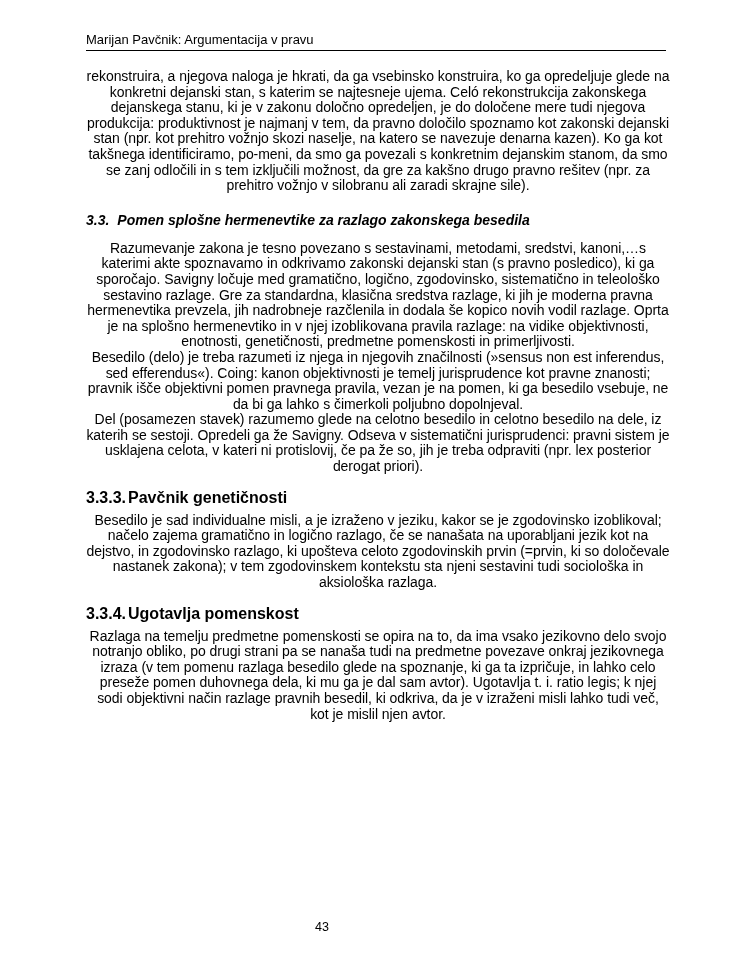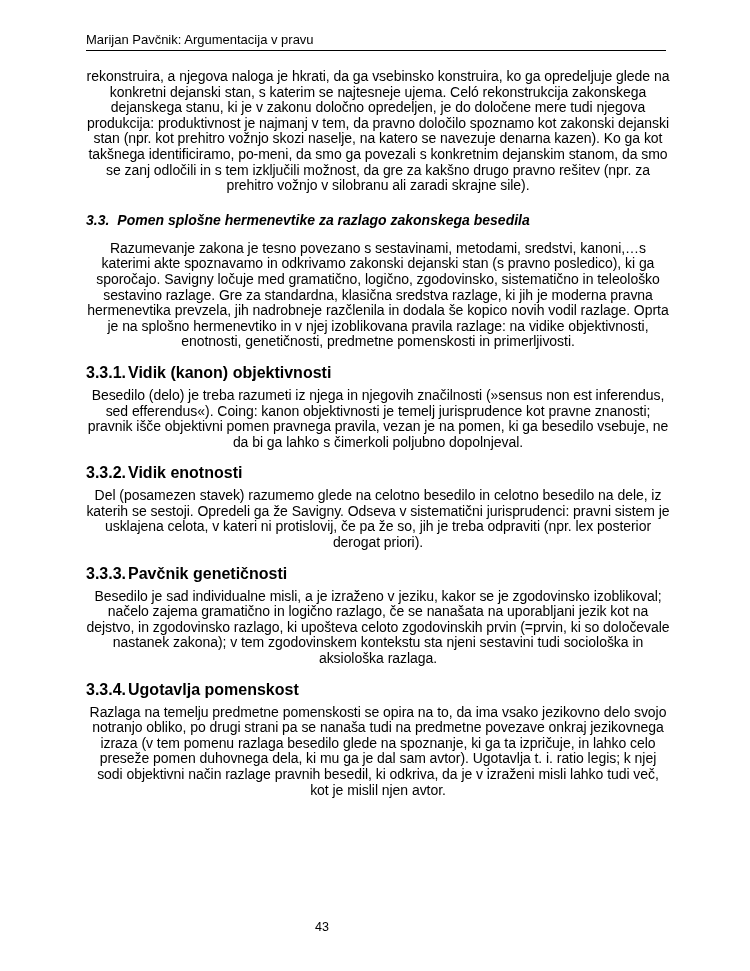--- a/index.html
+++ b/index.html
@@ -24,28 +24,22 @@
 </div>
 
 <div class="content">
   <p class="body">rekonstruira, a njegova naloga je hkrati, da ga vsebinsko konstruira, ko ga opredeljuje glede na konkretni dejanski stan, s katerim se najtesneje ujema. Celó rekonstrukcija zakonskega dejanskega stanu, ki je v zakonu določno opredeljen, je do določene mere tudi njegova produkcija: produktivnost je najmanj v tem, da pravno določilo spoznamo kot zakonski dejanski stan (npr. kot prehitro vožnjo skozi naselje, na katero se navezuje denarna kazen). Ko ga kot takšnega identificiramo, po-meni, da smo ga povezali s konkretnim dejanskim stanom, da smo se zanj odločili in s tem izključili možnost, da gre za kakšno drugo pravno rešitev (npr. za prehitro vožnjo v silobranu ali zaradi skrajne sile).</p>
 
   <h2>
     <span class="num">3.3.</span><span>Pomen splošne hermenevtike za razlago zakonskega besedila</span>
   </h2>
   <p class="body">Razumevanje zakona je tesno povezano s sestavinami, metodami, sredstvi, kanoni,…s katerimi akte spoznavamo in odkrivamo zakonski dejanski stan (s pravno posledico), ki ga sporočajo. Savigny ločuje med gramatično, logično, zgodovinsko, sistematično in teleološko sestavino razlage. Gre za standardna, klasična sredstva razlage, ki jih je moderna pravna hermenevtika prevzela, jih nadrobneje razčlenila in dodala še kopico novih vodil razlage. Oprta je na splošno hermenevtiko in v njej izoblikovana pravila razlage: na vidike objektivnosti, enotnosti, genetičnosti, predmetne pomenskosti in primerljivosti.</p>
 
-  <h3>
-    <span class="num">3.3.1.</span><span>Vidik (kanon) objektivnosti</span>
-  </h3>
   <p class="body">Besedilo (delo) je treba razumeti iz njega in njegovih značilnosti (»sensus non est inferendus, sed efferendus«). Coing: kanon objektivnosti je temelj jurisprudence kot pravne znanosti; pravnik išče objektivni pomen pravnega pravila, vezan je na pomen, ki ga besedilo vsebuje, ne da bi ga lahko s čimerkoli poljubno dopolnjeval.</p>
 
-  <h3>
-    <span class="num">3.3.2.</span><span>Vidik enotnosti</span>
-  </h3>
   <p class="body">Del (posamezen stavek) razumemo glede na celotno besedilo in celotno besedilo na dele, iz katerih se sestoji. Opredeli ga že Savigny. Odseva v sistematični jurisprudenci: pravni sistem je usklajena celota, v kateri ni protislovij, če pa že so, jih je treba odpraviti (npr. lex posterior derogat priori).</p>
 
   <h3>
     <span class="num">3.3.3.</span><span>Pavčnik genetičnosti</span>
   </h3>
   <p class="body">Besedilo je sad individualne misli, a je izraženo v jeziku, kakor se je zgodovinsko izoblikoval; načelo zajema gramatično in logično razlago, če se nanašata na uporabljani jezik kot na dejstvo, in zgodovinsko razlago, ki upošteva celoto zgodovinskih prvin (=prvin, ki so določevale nastanek zakona); v tem zgodovinskem kontekstu sta njeni sestavini tudi sociološka in aksiološka razlaga.</p>
 
   <h3>
     <span class="num">3.3.4.</span><span>Ugotavlja pomenskost</span>
   </h3>

